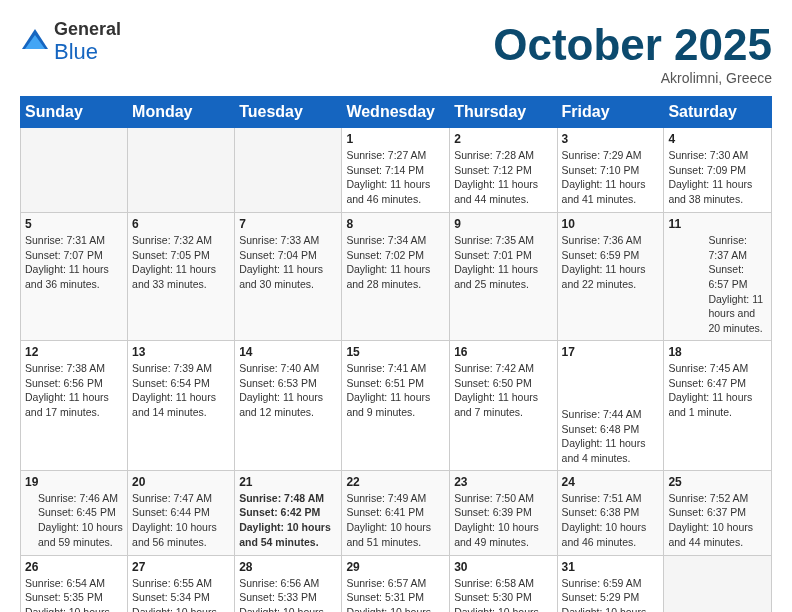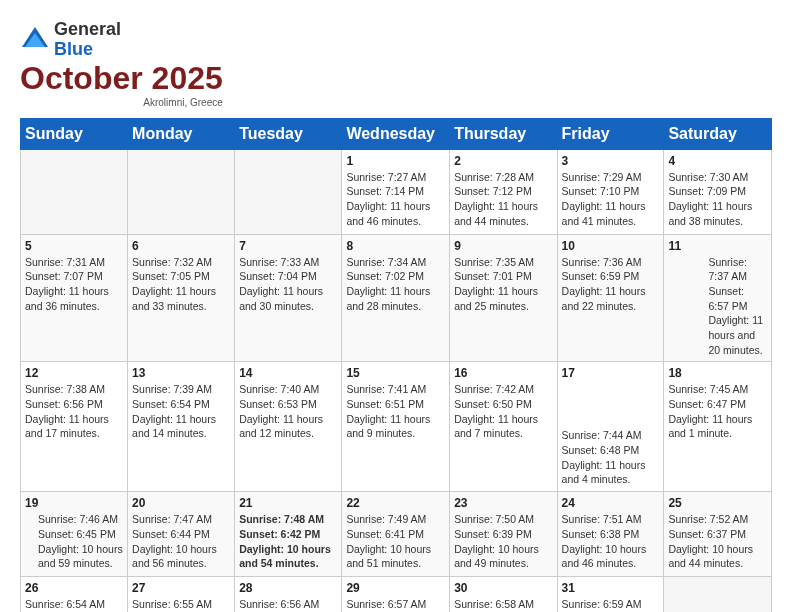--- a/index.html
+++ b/index.html
@@ -8,56 +8,55 @@
       background: #fff;
       width: 792px;
       min-height: 612px;
       padding: 20px;
     }
     .header {
       display: flex;
       justify-content: space-between;
       align-items: flex-start;
       margin-bottom: 10px;
-      flex-direction: column;
     }
     .logo {
       display: flex;
       align-items: center;
     }
     .logo-text {
       display: flex;
       flex-direction: column;
       line-height: 1.1;
     }
     .logo-general {
       font-size: 18px;
       font-weight: bold;
       color: #333;
     }
     .logo-blue {
-      font-size: 18px;
-      font-weight: bold;
+      font-size: 22px;
+      font-weight: normal;
       color: #1565c0;
     }
     .logo-icon {
       width: 30px;
       height: 30px;
       margin-right: 4px;
     }
     .title-block {
       text-align: right;
     }
     .month-title {
-      font-size: 32px;
+      font-size: 44px;
       font-weight: bold;
-      color: #7f1d1d;
+      color: #0c4a6e;
     }
     .location {
-      font-size: 10px;
+      font-size: 14px;
       color: #555;
     }
     .calendar {
       width: 100%;
       border-collapse: collapse;
       font-size: 11px;
     }
     .calendar th {
       background-color: #1565c0;
       color: #fff;

